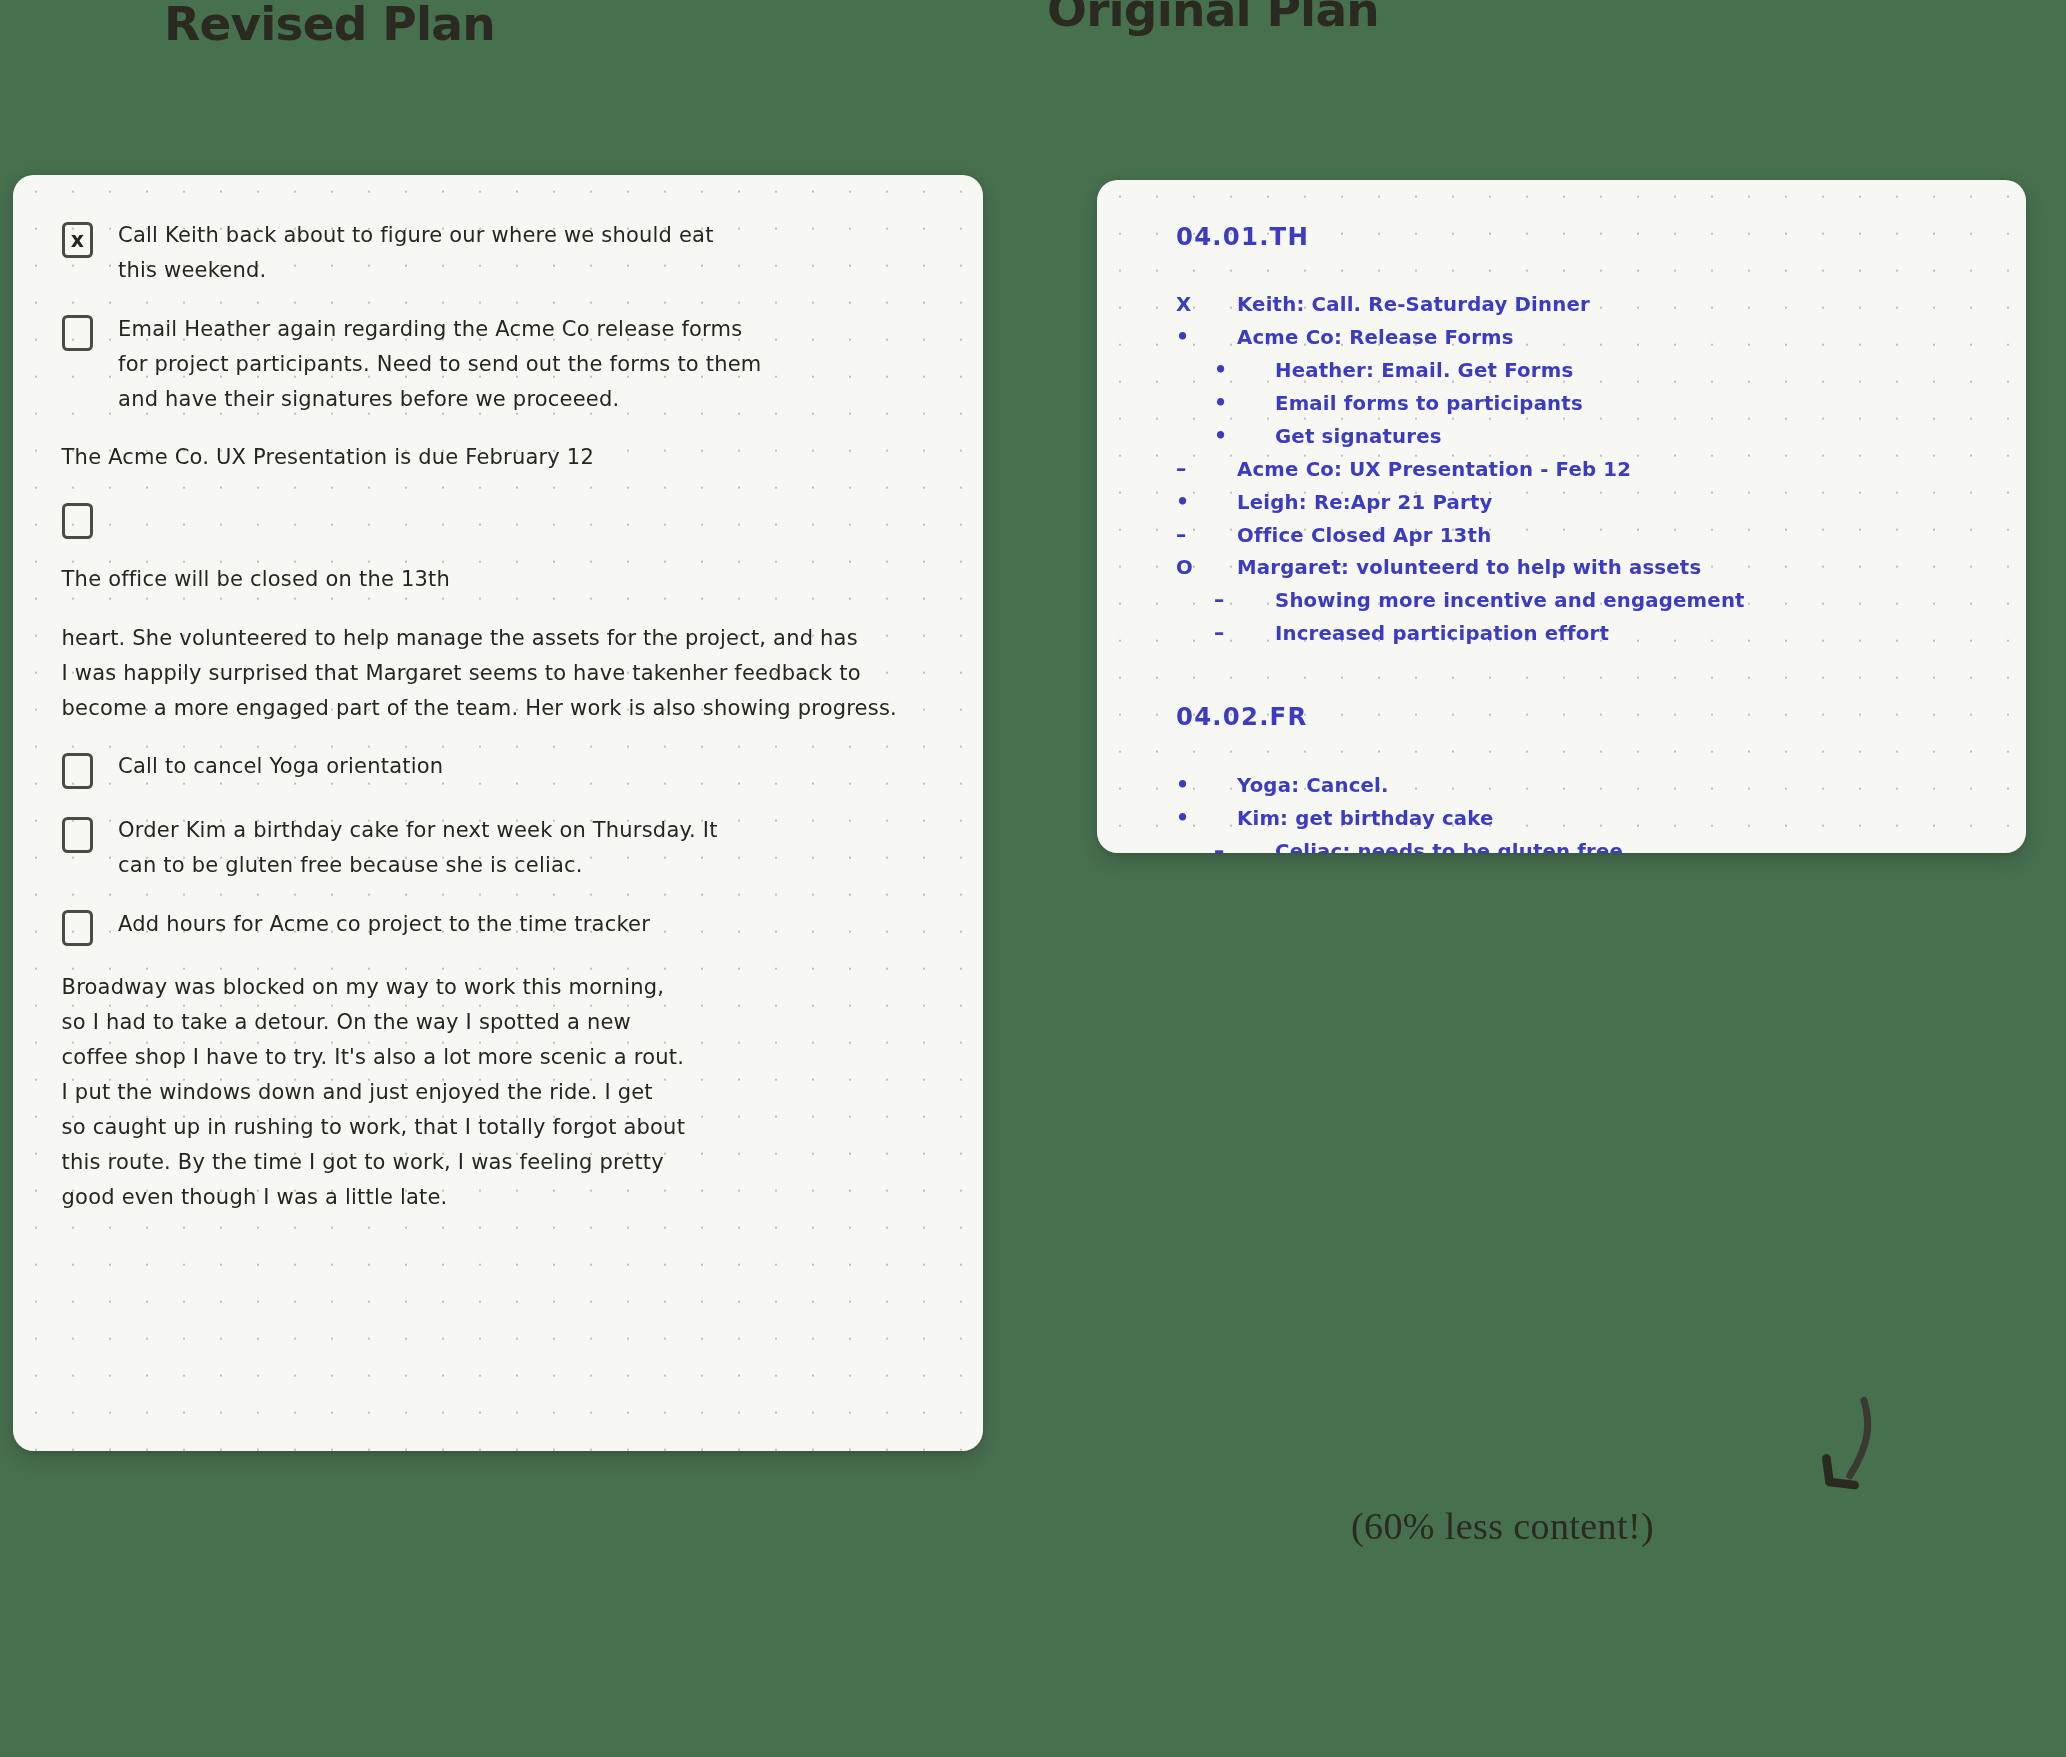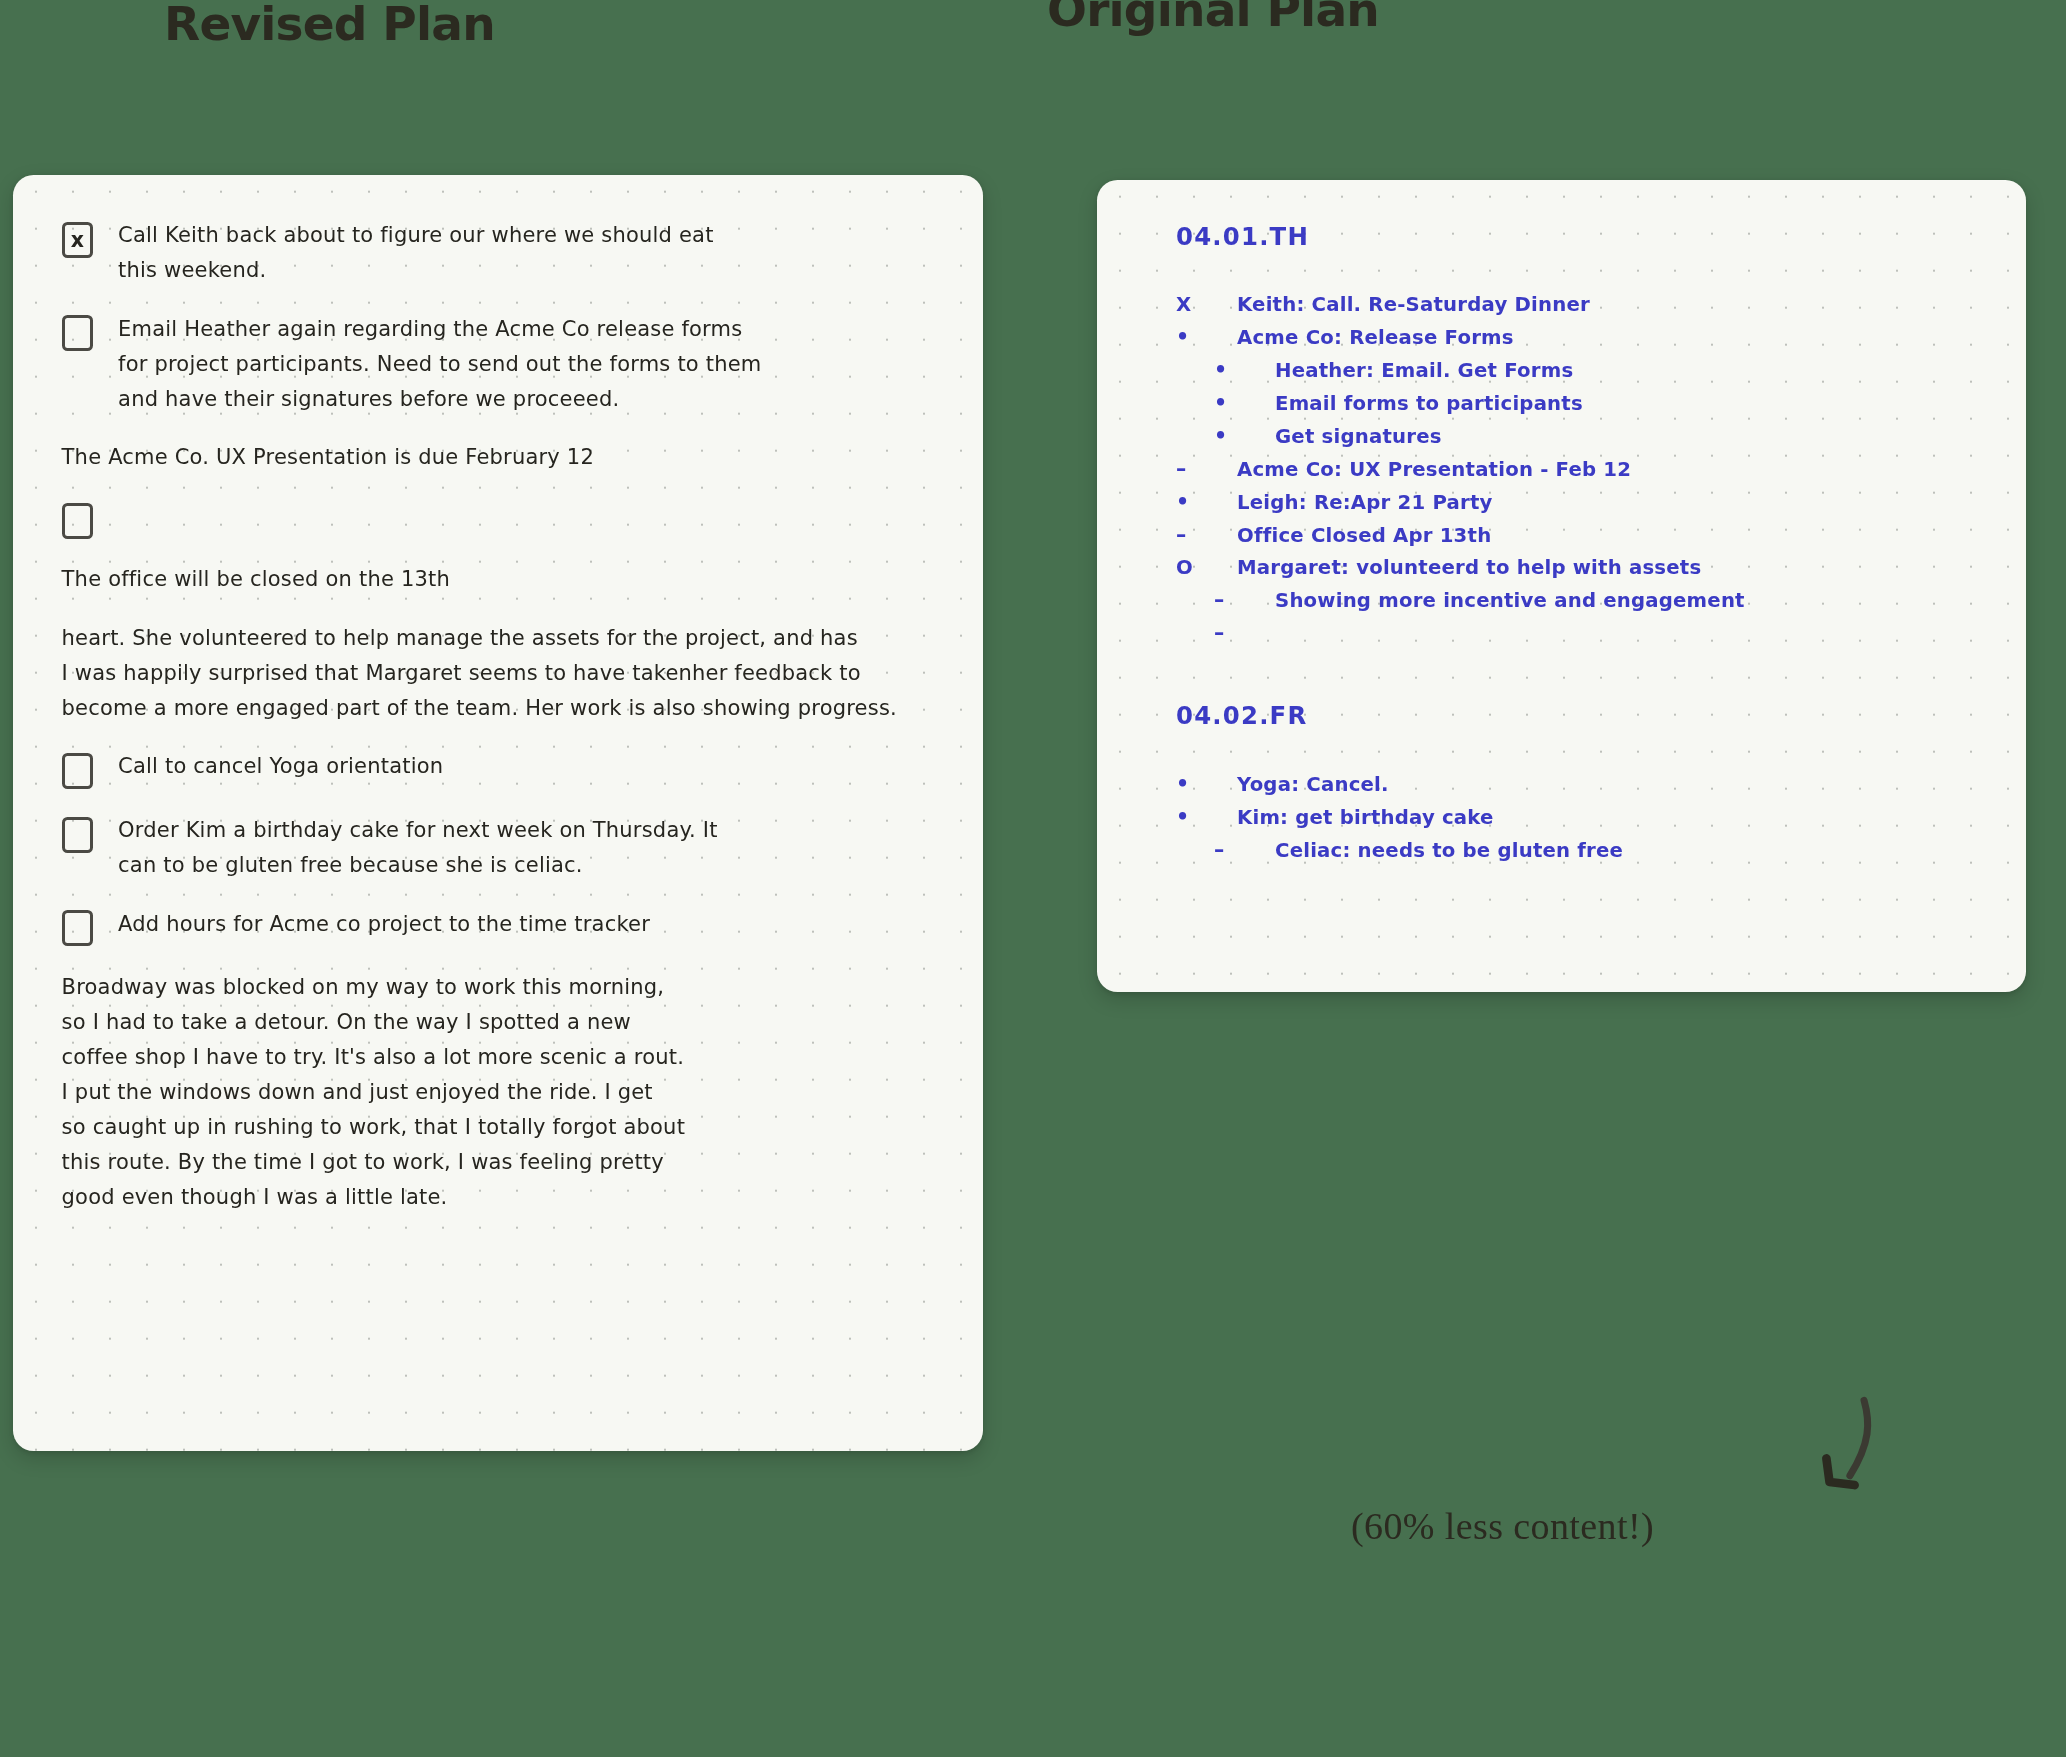--- a/index.html
+++ b/index.html
@@ -42,21 +42,21 @@
     position: absolute;
     inset: 0;
     background-image: radial-gradient(circle at 1.2px 1.2px, rgba(60,64,58,0.30) 1.2px, transparent 1.3px);
     background-size: 37px 37px;
     background-position: 22px 15.7px;
     pointer-events: none;
   }
   .card .content { position: relative; z-index: 2; }
 
   #card-revised  { left: 12.6px;   top: 175px; width: 970px; height: 1276px; }
-  #card-original { left: 1097px; top: 180px; width: 929px; height: 812px;  }
+  #card-original { left: 1097px; top: 180px; width: 929px; height: 673px;  }
 
   
   .hand {
     font-family: "DejaVu Sans", sans-serif;
     color: #26251F;
     font-size: 21px;
     line-height: 35px;
     letter-spacing: 0.2px;
     font-weight: 500;
   }
@@ -275,20 +275,21 @@
       <div class="bj-row ink lvl0">
         <span class="bj-marker m-o">O</span>
         <span class="bj-label">Margaret: volunteerd to help with assets</span>
       </div>
       <div class="bj-row ink lvl1">
         <span class="bj-marker m-dash">–</span>
         <span class="bj-label">Showing more incentive and engagement</span>
       </div>
       <div class="bj-row ink lvl1">
         <span class="bj-marker m-dash">–</span>
+        <span class="bj-label">Increased participation effort</span>
       </div>
       <div style="height: 49px;"></div>
       <div class="date-head">04.02.FR</div>
       <div style="height: 35px;"></div>
       <div class="bj-row ink lvl0">
         <span class="bj-marker m-dot">•</span>
         <span class="bj-label">Yoga: Cancel.</span>
       </div>
       <div class="bj-row ink lvl0">
         <span class="bj-marker m-dot">•</span>

